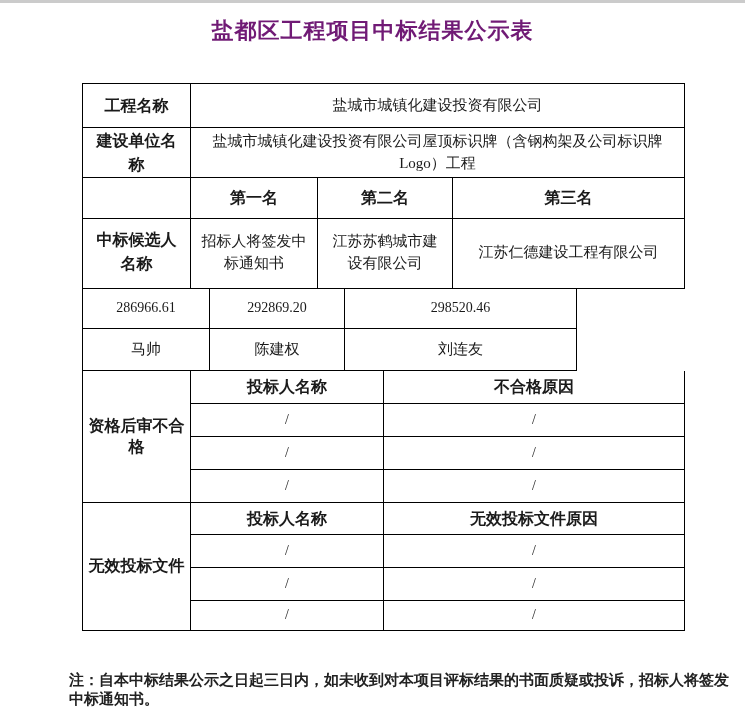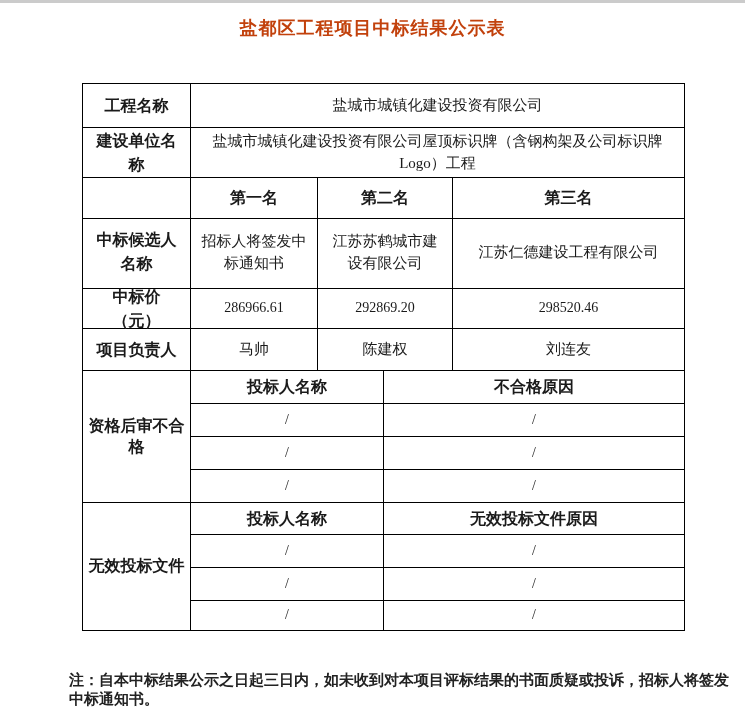--- a/index.html
+++ b/index.html
@@ -3,21 +3,21 @@
 <meta charset="utf-8">
 <style>
   html,body{margin:0;padding:0;}
   body{
     width:745px;height:708px;background:#ffffff;position:relative;overflow:hidden;
     font-family:"Liberation Serif","DejaVu Serif",serif;color:#1a1a1a;
   }
   .top-line{position:absolute;top:0;left:0;width:745px;height:3px;background:#cbcbcb;}
   .title{
     position:absolute;top:16px;left:0;width:745px;text-align:center;
-    font-size:18px;font-weight:bold;letter-spacing:1px;color:#c2410c;
+    font-size:22px;font-weight:bold;letter-spacing:1px;color:#701a75;
   }
   .tbl{
     position:absolute;left:82px;top:83px;width:602px;
     border-top:1px solid #000;border-left:1px solid #000;
   }
   .row{display:flex;}
   .cell{
     box-sizing:border-box;border-right:1px solid #000;border-bottom:1px solid #000;
     display:flex;align-items:center;justify-content:center;text-align:center;
     font-size:15px;line-height:1.45;padding:2px 8px;
@@ -80,28 +80,26 @@
   </div>
 
   <div class="row h-r4">
     <div class="cell lbl w-label">中标候选人名称</div>
     <div class="cell w-c1">招标人将签发中标通知书</div>
     <div class="cell w-c2">江苏苏鹤城市建设有限公司</div>
     <div class="cell w-c3">江苏仁德建设工程有限公司</div>
   </div>
 
   <div class="row h-r5">
-    <div class="cell lbl w-label">中标价（元）</div>
     <div class="cell mono w-c1">286966.61</div>
     <div class="cell mono w-c2">292869.20</div>
     <div class="cell mono w-c3">298520.46</div>
   </div>
 
   <div class="row h-r6">
-    <div class="cell lbl w-label">项目负责人</div>
     <div class="cell w-c1">马帅</div>
     <div class="cell w-c2">陈建权</div>
     <div class="cell w-c3">刘连友</div>
   </div>
 
   <div class="section">
     <div class="label-cell">资格后审不合格</div>
     <div class="section-body">
       <div class="row h-sub">
         <div class="cell hdr w-s1">投标人名称</div>

